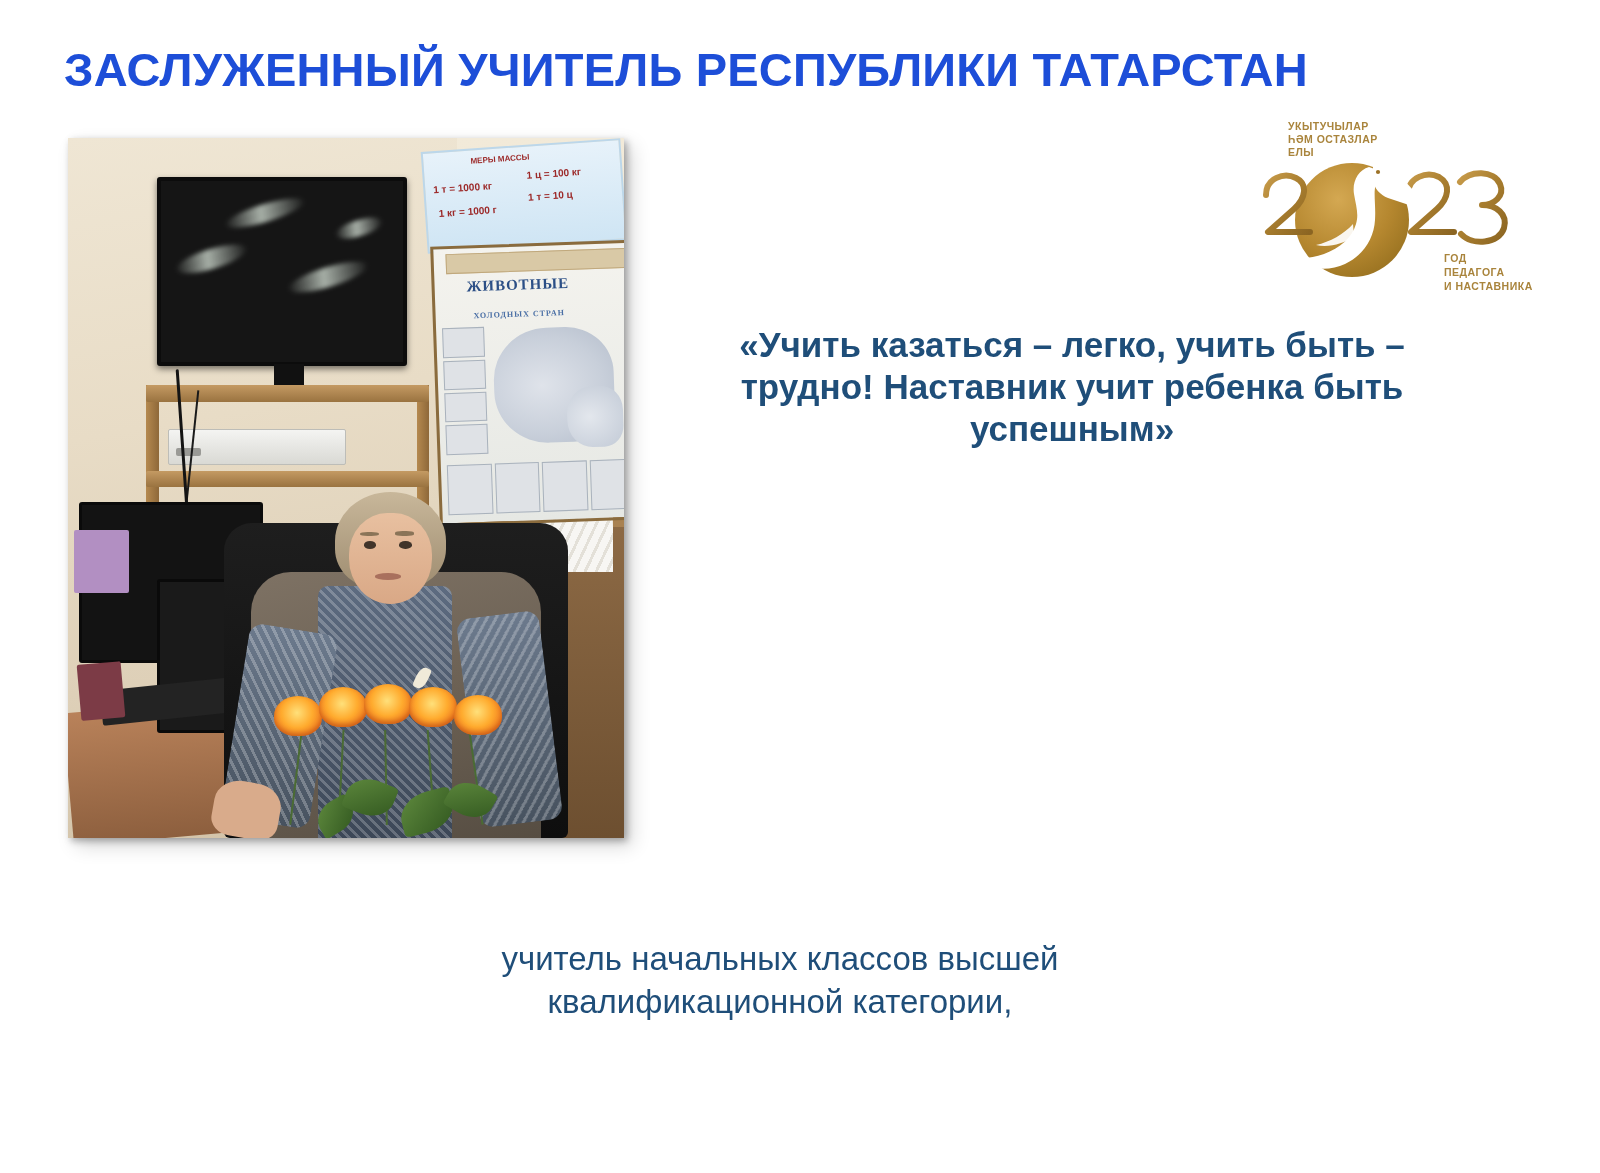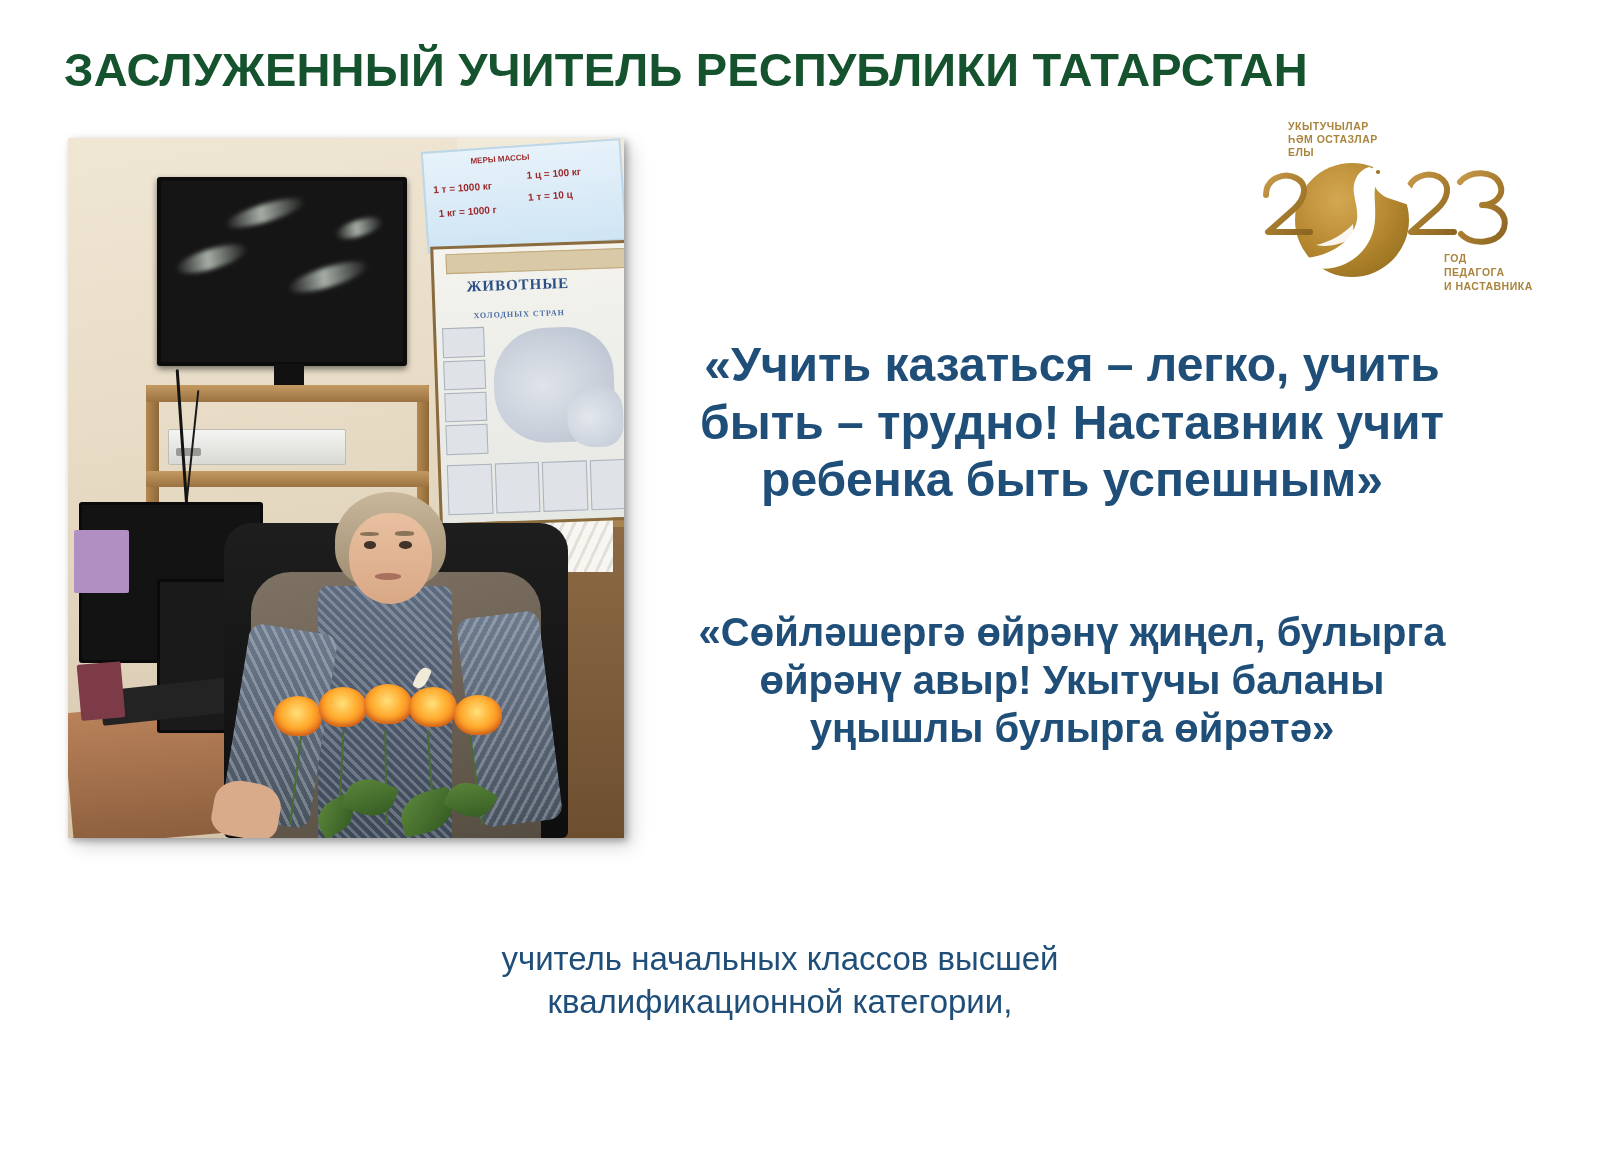--- a/index.html
+++ b/index.html
@@ -14,21 +14,21 @@
   }
   .slide{ position:absolute; inset:0; background:#fff; }
 
   
   .slide-title{
     position:absolute;
     left:64px; top:44px; width:1380px;
     font-size:47px;
     font-weight:bold;
     letter-spacing:0.2px;
-    color:#14532d;
+    color:#1d4ed8;
     white-space:nowrap;
     line-height:1.1;
   }
 
   
   .photo-frame{
     position:absolute;
     left:68px; top:138px;
     width:556px; height:700px;
     background:#d8cfc4;
@@ -337,21 +337,21 @@
 
   
   .quote-block{
     position:absolute;
     left:672px; width:800px;
     text-align:center;
     color:#1F4E79;
     font-weight:bold;
     line-height:1.20;
   }
-  .quote-ru{ top:336px; font-size:48px; }
+  .quote-ru{ top:324px; font-size:35px; }
   .quote-tt{ top:608px; font-size:40px; }
 
   
   .caption{
     position:absolute;
     left:300px; top:938px; width:960px;
     text-align:center;
     color:#1F4E79;
     font-size:33px;
     line-height:1.30;
@@ -500,20 +500,19 @@
       </g>
 
       <text x="212" y="150" font-family="Liberation Sans, sans-serif" font-size="10.5" font-weight="bold" fill="#A9843C" letter-spacing="0.5">ГОД</text>
       <text x="212" y="164" font-family="Liberation Sans, sans-serif" font-size="10.5" font-weight="bold" fill="#A9843C" letter-spacing="0.5">ПЕДАГОГА</text>
       <text x="212" y="178" font-family="Liberation Sans, sans-serif" font-size="10.5" font-weight="bold" fill="#A9843C" letter-spacing="0.5">И НАСТАВНИКА</text>
     </svg>
   </div>
 
   <div class="quote-block quote-ru">«Учить казаться – легко, учить быть – трудно! Наставник учит ребенка быть успешным»</div>
 
-  <div class="quote-block quote-tt">«Сөйләшергә өйрәнү җиңел, булырга өйрәнү авыр! Укытучы баланы уңышлы булырга өйрәтә»</div>
 
   <div class="caption">
     <span class="ln">учитель начальных классов высшей</span>
     <span class="ln">квалификационной категории,</span>
   </div>
 
 </div>
 
 </body></html>

